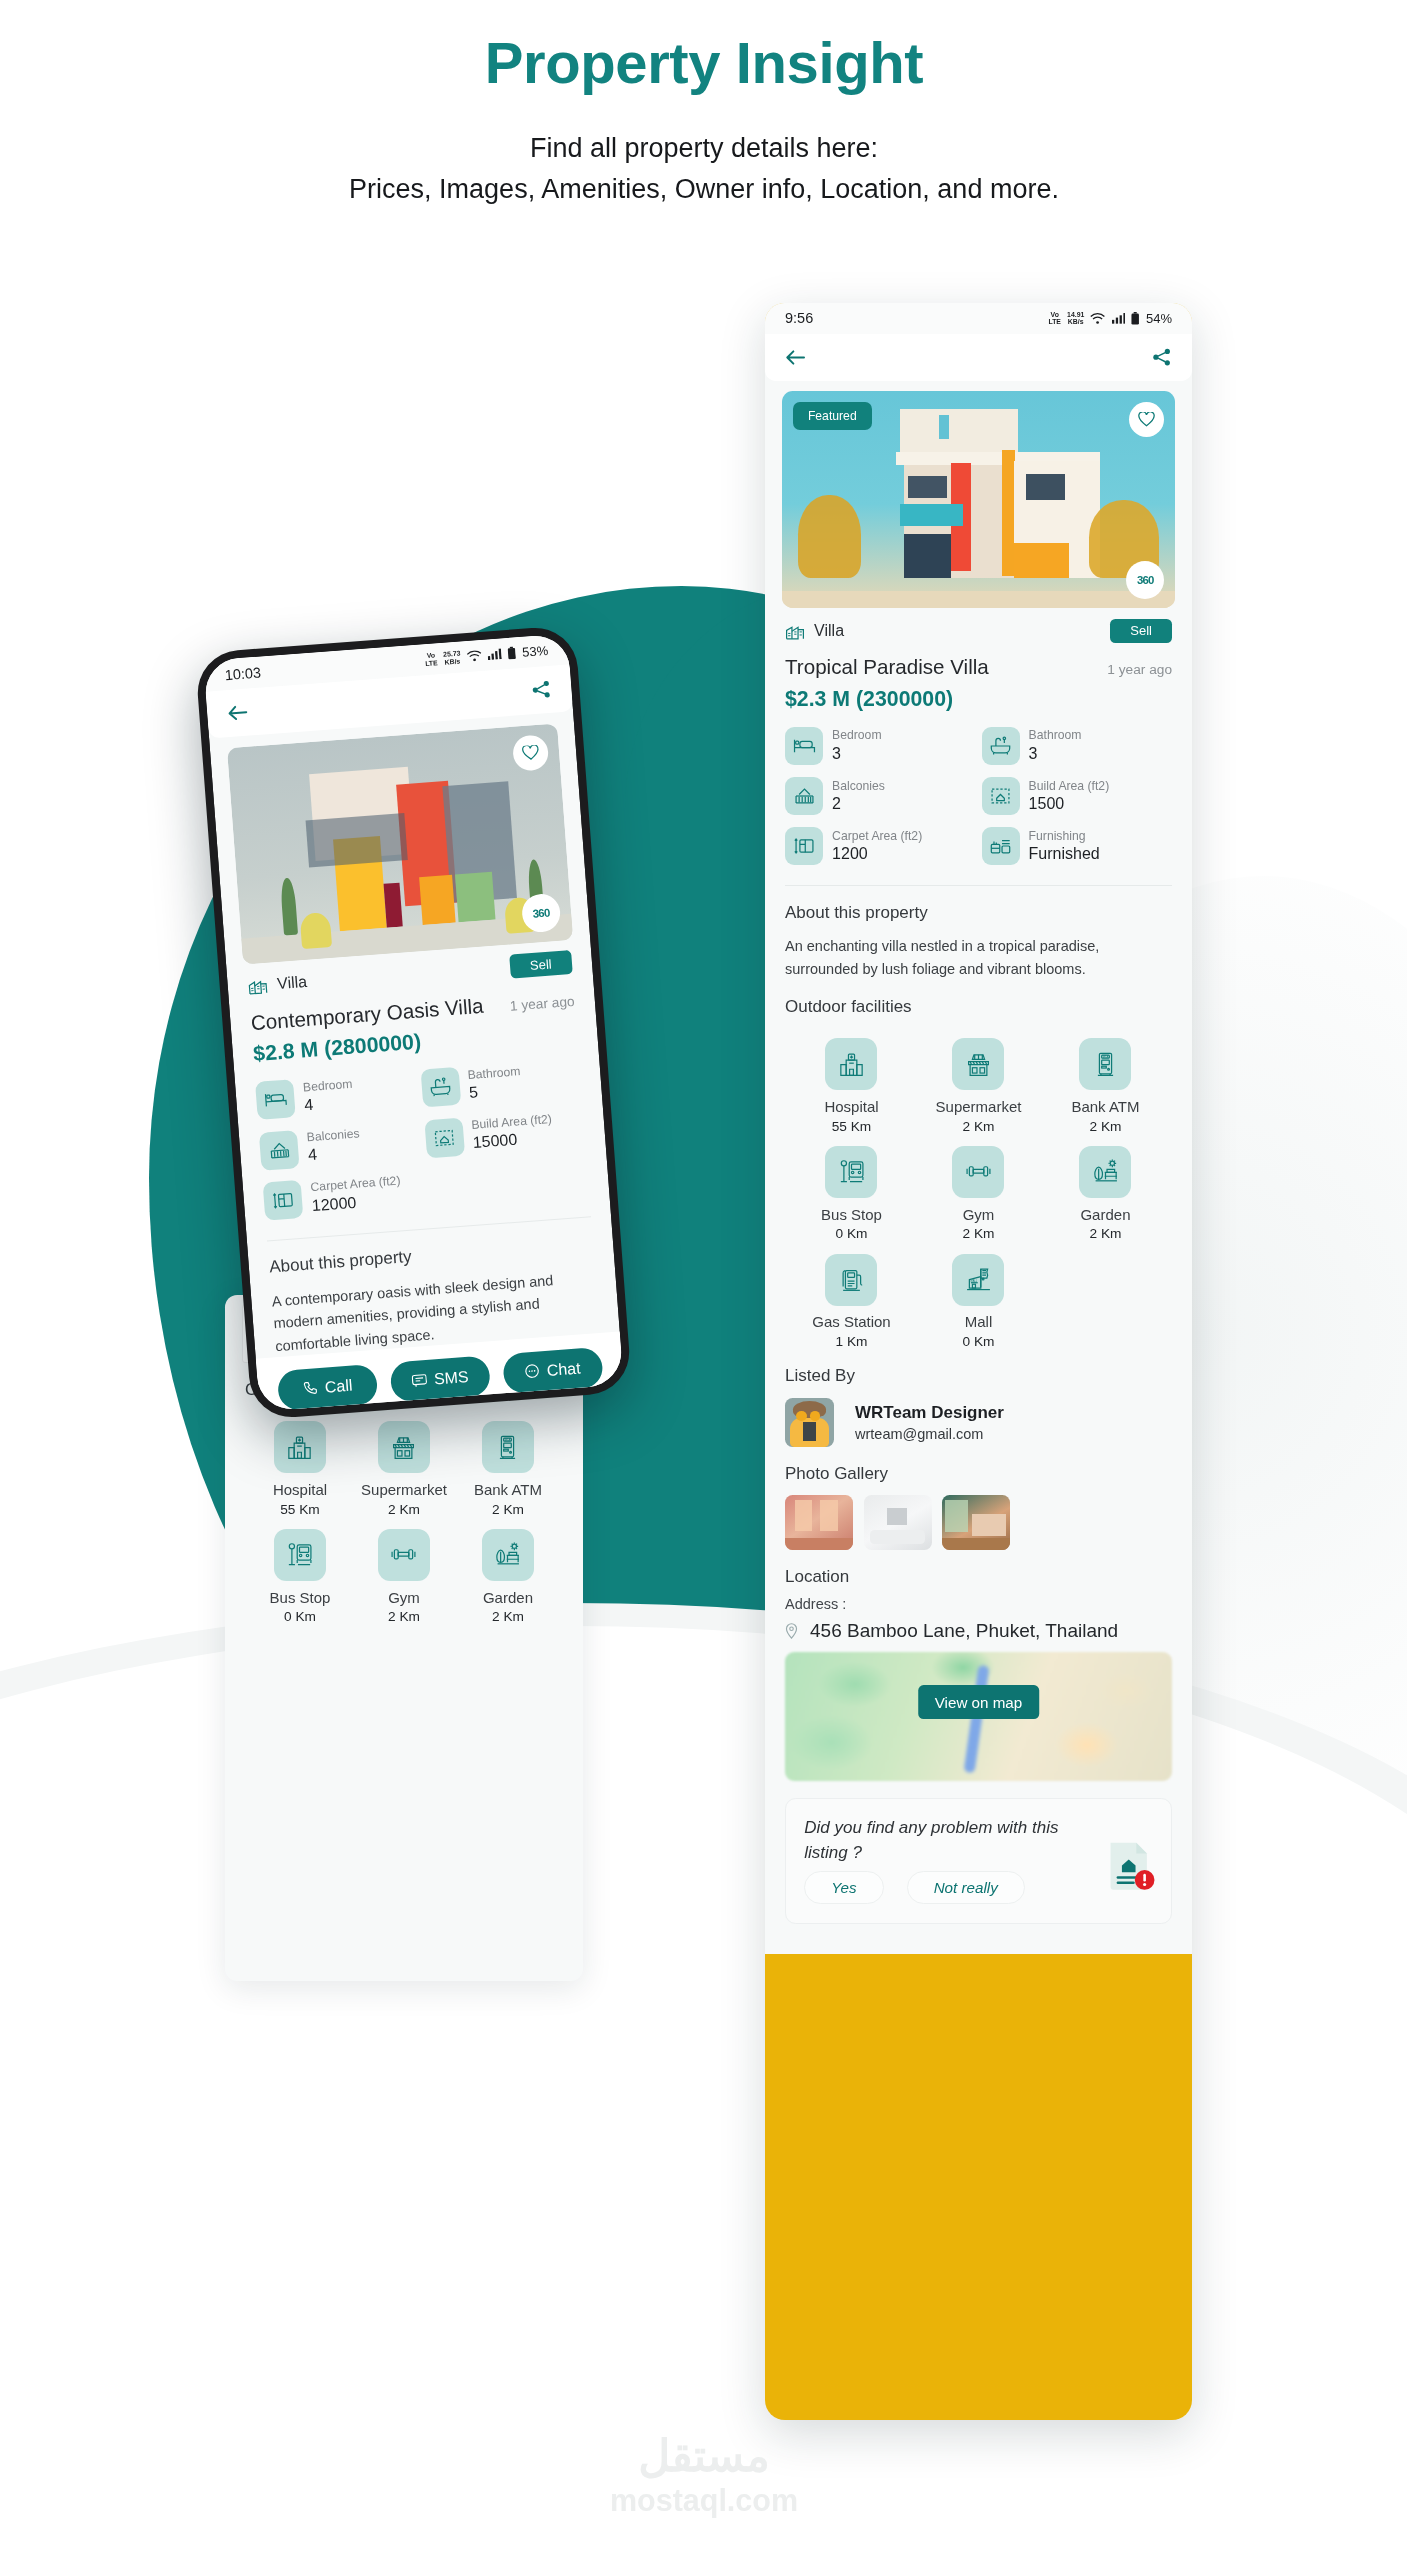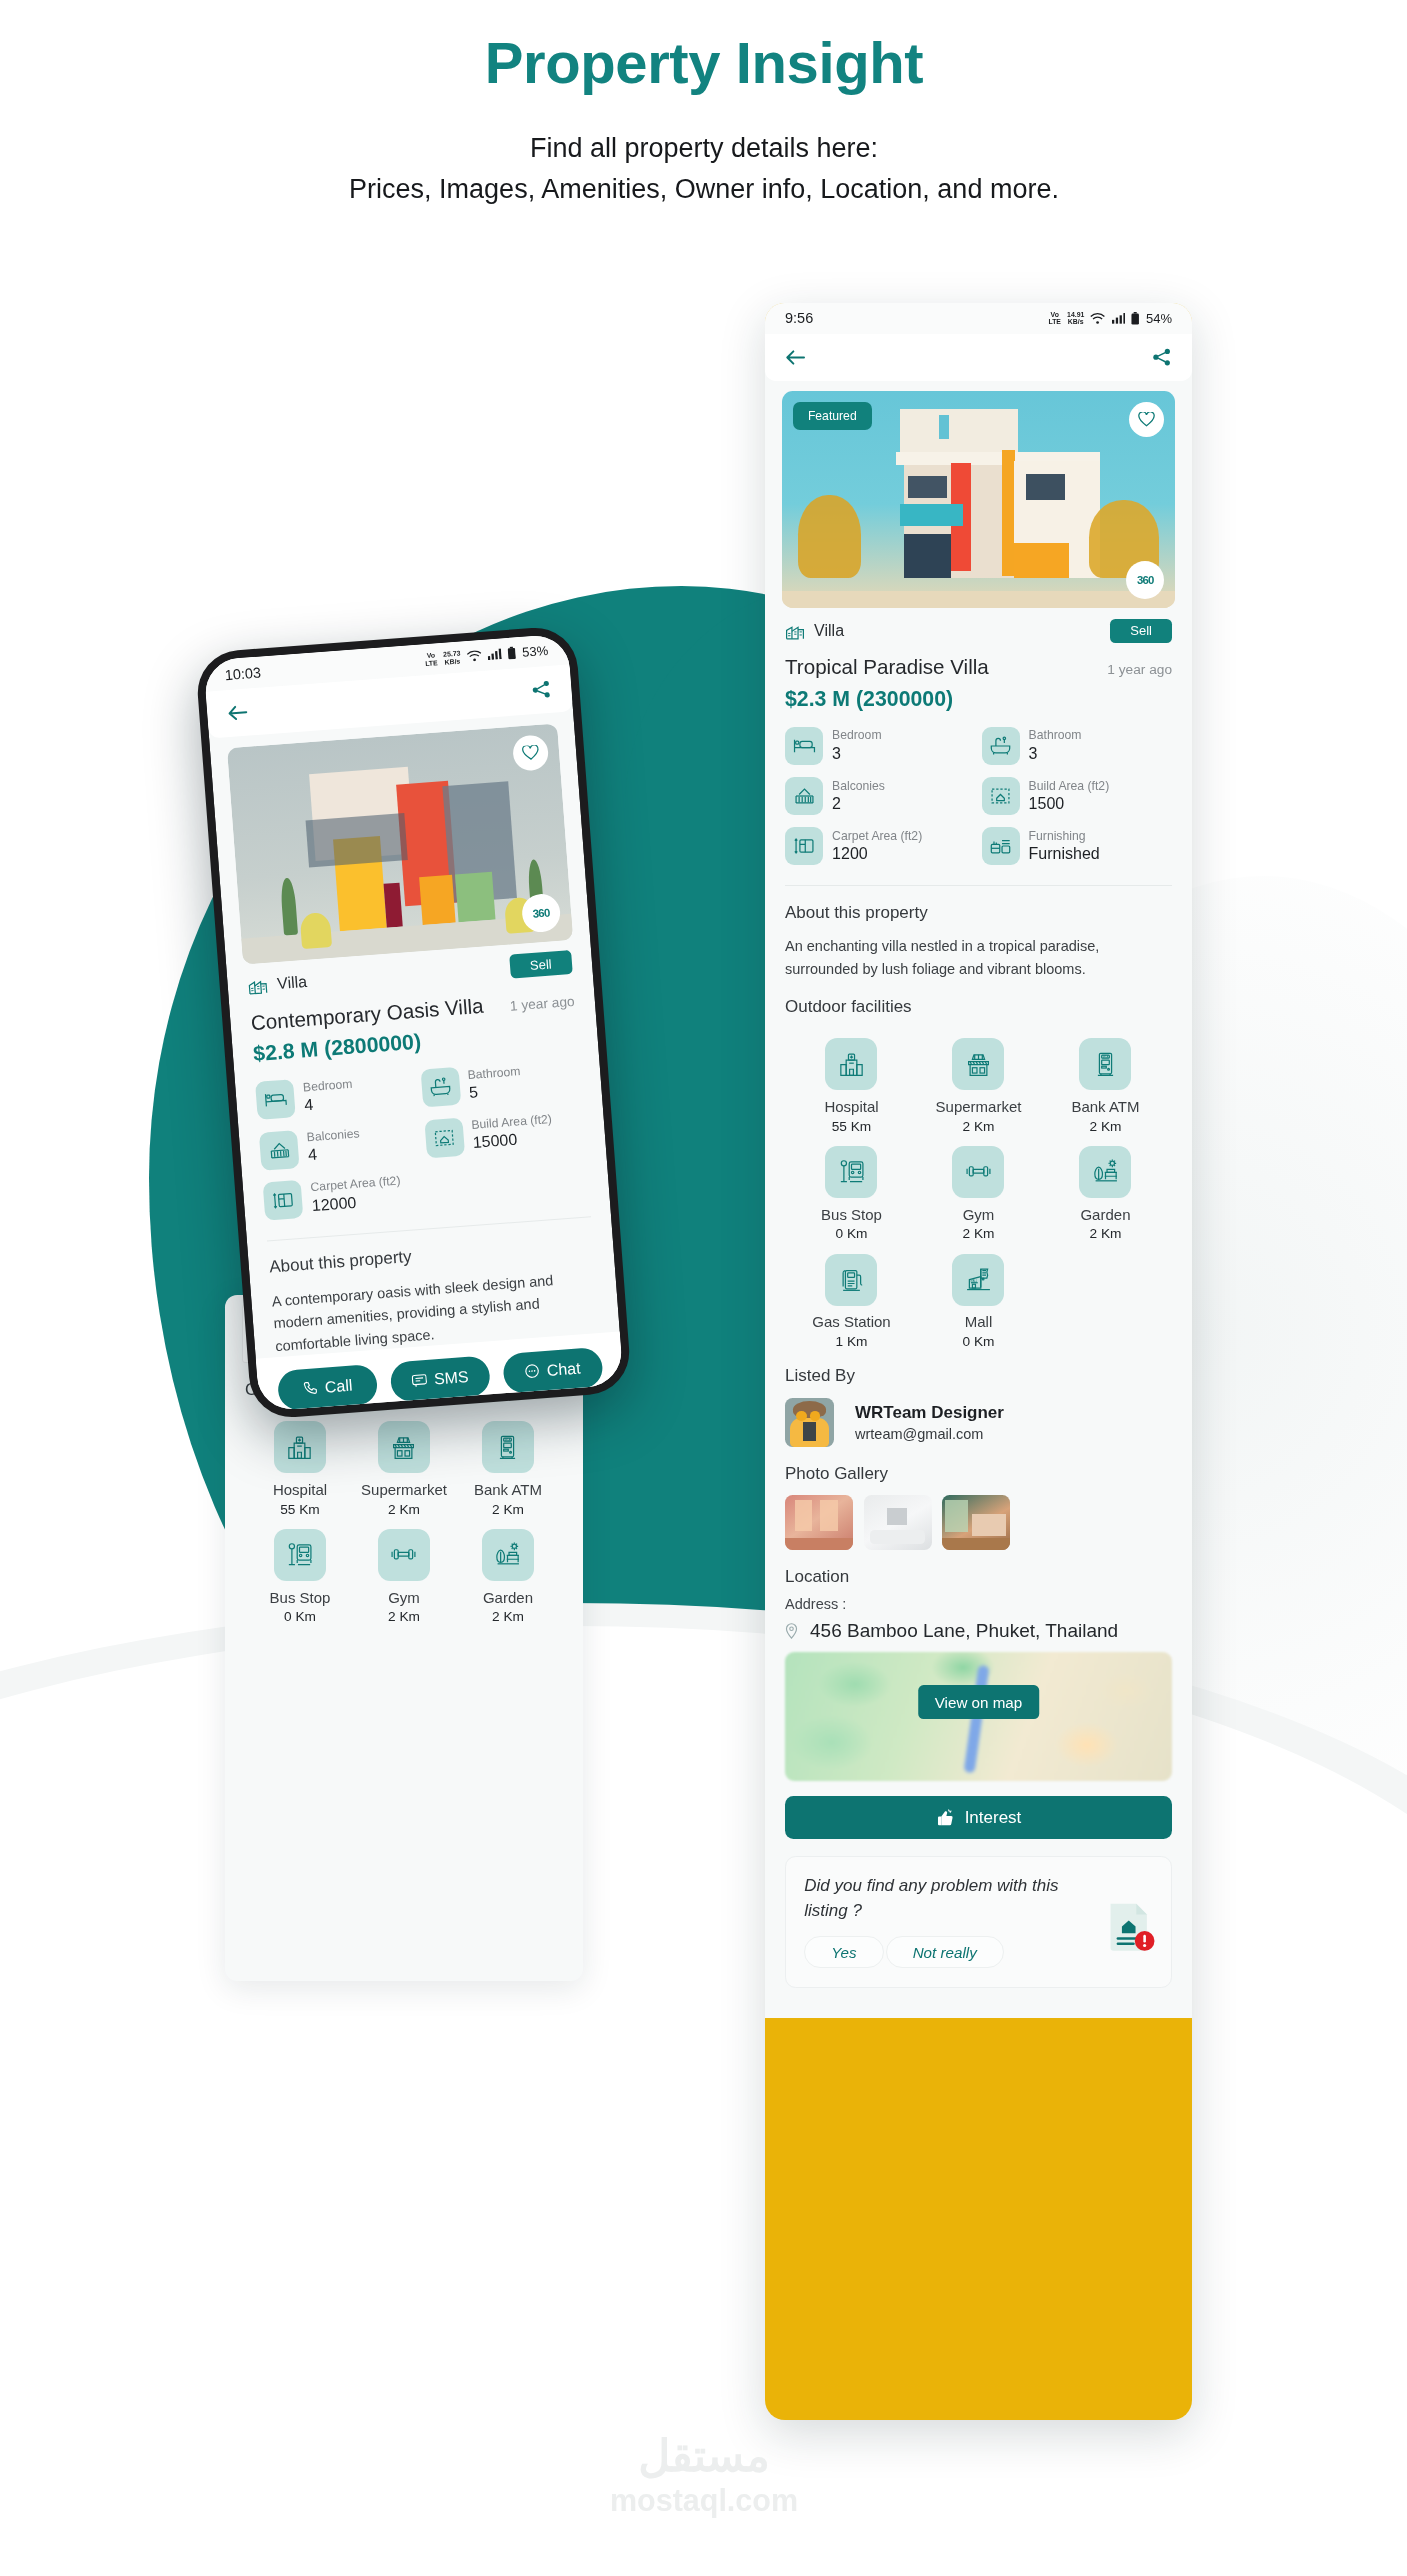--- a/index.html
+++ b/index.html
@@ -160,21 +160,21 @@
   }
   .interest{
     margin:15.2px 20px 0 20px;background:#0d7471;color:#fff;border-radius:8.4px;height:43px;
     display:flex;align-items:center;justify-content:center;gap:10.7px;font-size:17px;
   }
   .probcard{
     margin:17px 20px 0 20px;border:0.8px solid #eceff0;border-radius:10.7px;
     padding:17px 18.3px 18.3px 18.3px;position:relative;background:#fafbfb;font-style:italic;
   }
   .probq{font-size:17px;color:#2e3236;line-height:1.45;width:76%;}
-  .probbtns{display:flex;gap:2px;margin-top:12px;}
+  .probbtns{display:flex;gap:23px;margin-top:6px;}
   .probbtn{
     border:0.8px solid #edf0f0;border-radius:18.3px;padding:6.9px 26px;
     font-size:15.2px;color:#0d7471;background:#fcfdfd;
   }
   .probimg{position:absolute;right:15.2px;top:50%;transform:translateY(-40%);}
 
   
   .phoneL-wrap{
     position:absolute;left:223px;top:638px;z-index:22;
     transform:rotate(-4.3deg);
@@ -805,30 +805,20 @@
       </span>
       <span class="addr-tx">456 Bamboo Lane, Phuket, Thailand</span>
     </div>
     <div class="map">
       <div class="map-river"></div>
     </div>
     <div style="position:relative;height:0;">
       <div class="map-btn" style="position:absolute;left:50%;top:-79px;">View on map</div>
     </div>
 
-    <div class="interest">
-      <span>
-        <svg width="18.3" height="18.3" viewBox="0 0 24 24">
-            <path d="M7 10 H4 A1.4 1.4 0 0 0 2.6 11.4 V20 A1.4 1.4 0 0 0 4 21.4 H7 Z" fill="#fff"></path>
-            <path d="M7 10 L12 3 A2 2 0 0 1 14.6 5.2 L13.6 9.3 H20 A1.8 1.8 0 0 1 21.7 11.5 L20 19.6 A2 2 0 0 1 18 21.4 H7 Z" fill="#fff"></path>
-            <path d="M16.6 1.2 L17.4 3 M19.6 2.6 L18.7 4.2" stroke="#fff" stroke-width="1.5" stroke-linecap="round"></path>
-          </svg>
-      </span>
-      <span>Interest</span>
-    </div>
 
     <div class="probcard">
       <div class="probq">Did you find any problem with this listing ?</div>
       <div class="probbtns">
         <div class="probbtn">Yes</div>
         <div class="probbtn">Not really</div>
       </div>
       <div class="probimg">
         <svg width="50" height="53" viewBox="0 0 66 70">
           <path d="M6 4 H40 L54 18 V62 A4 4 0 0 1 50 66 H10 A4 4 0 0 1 6 62 Z" fill="#e2efec"></path>

